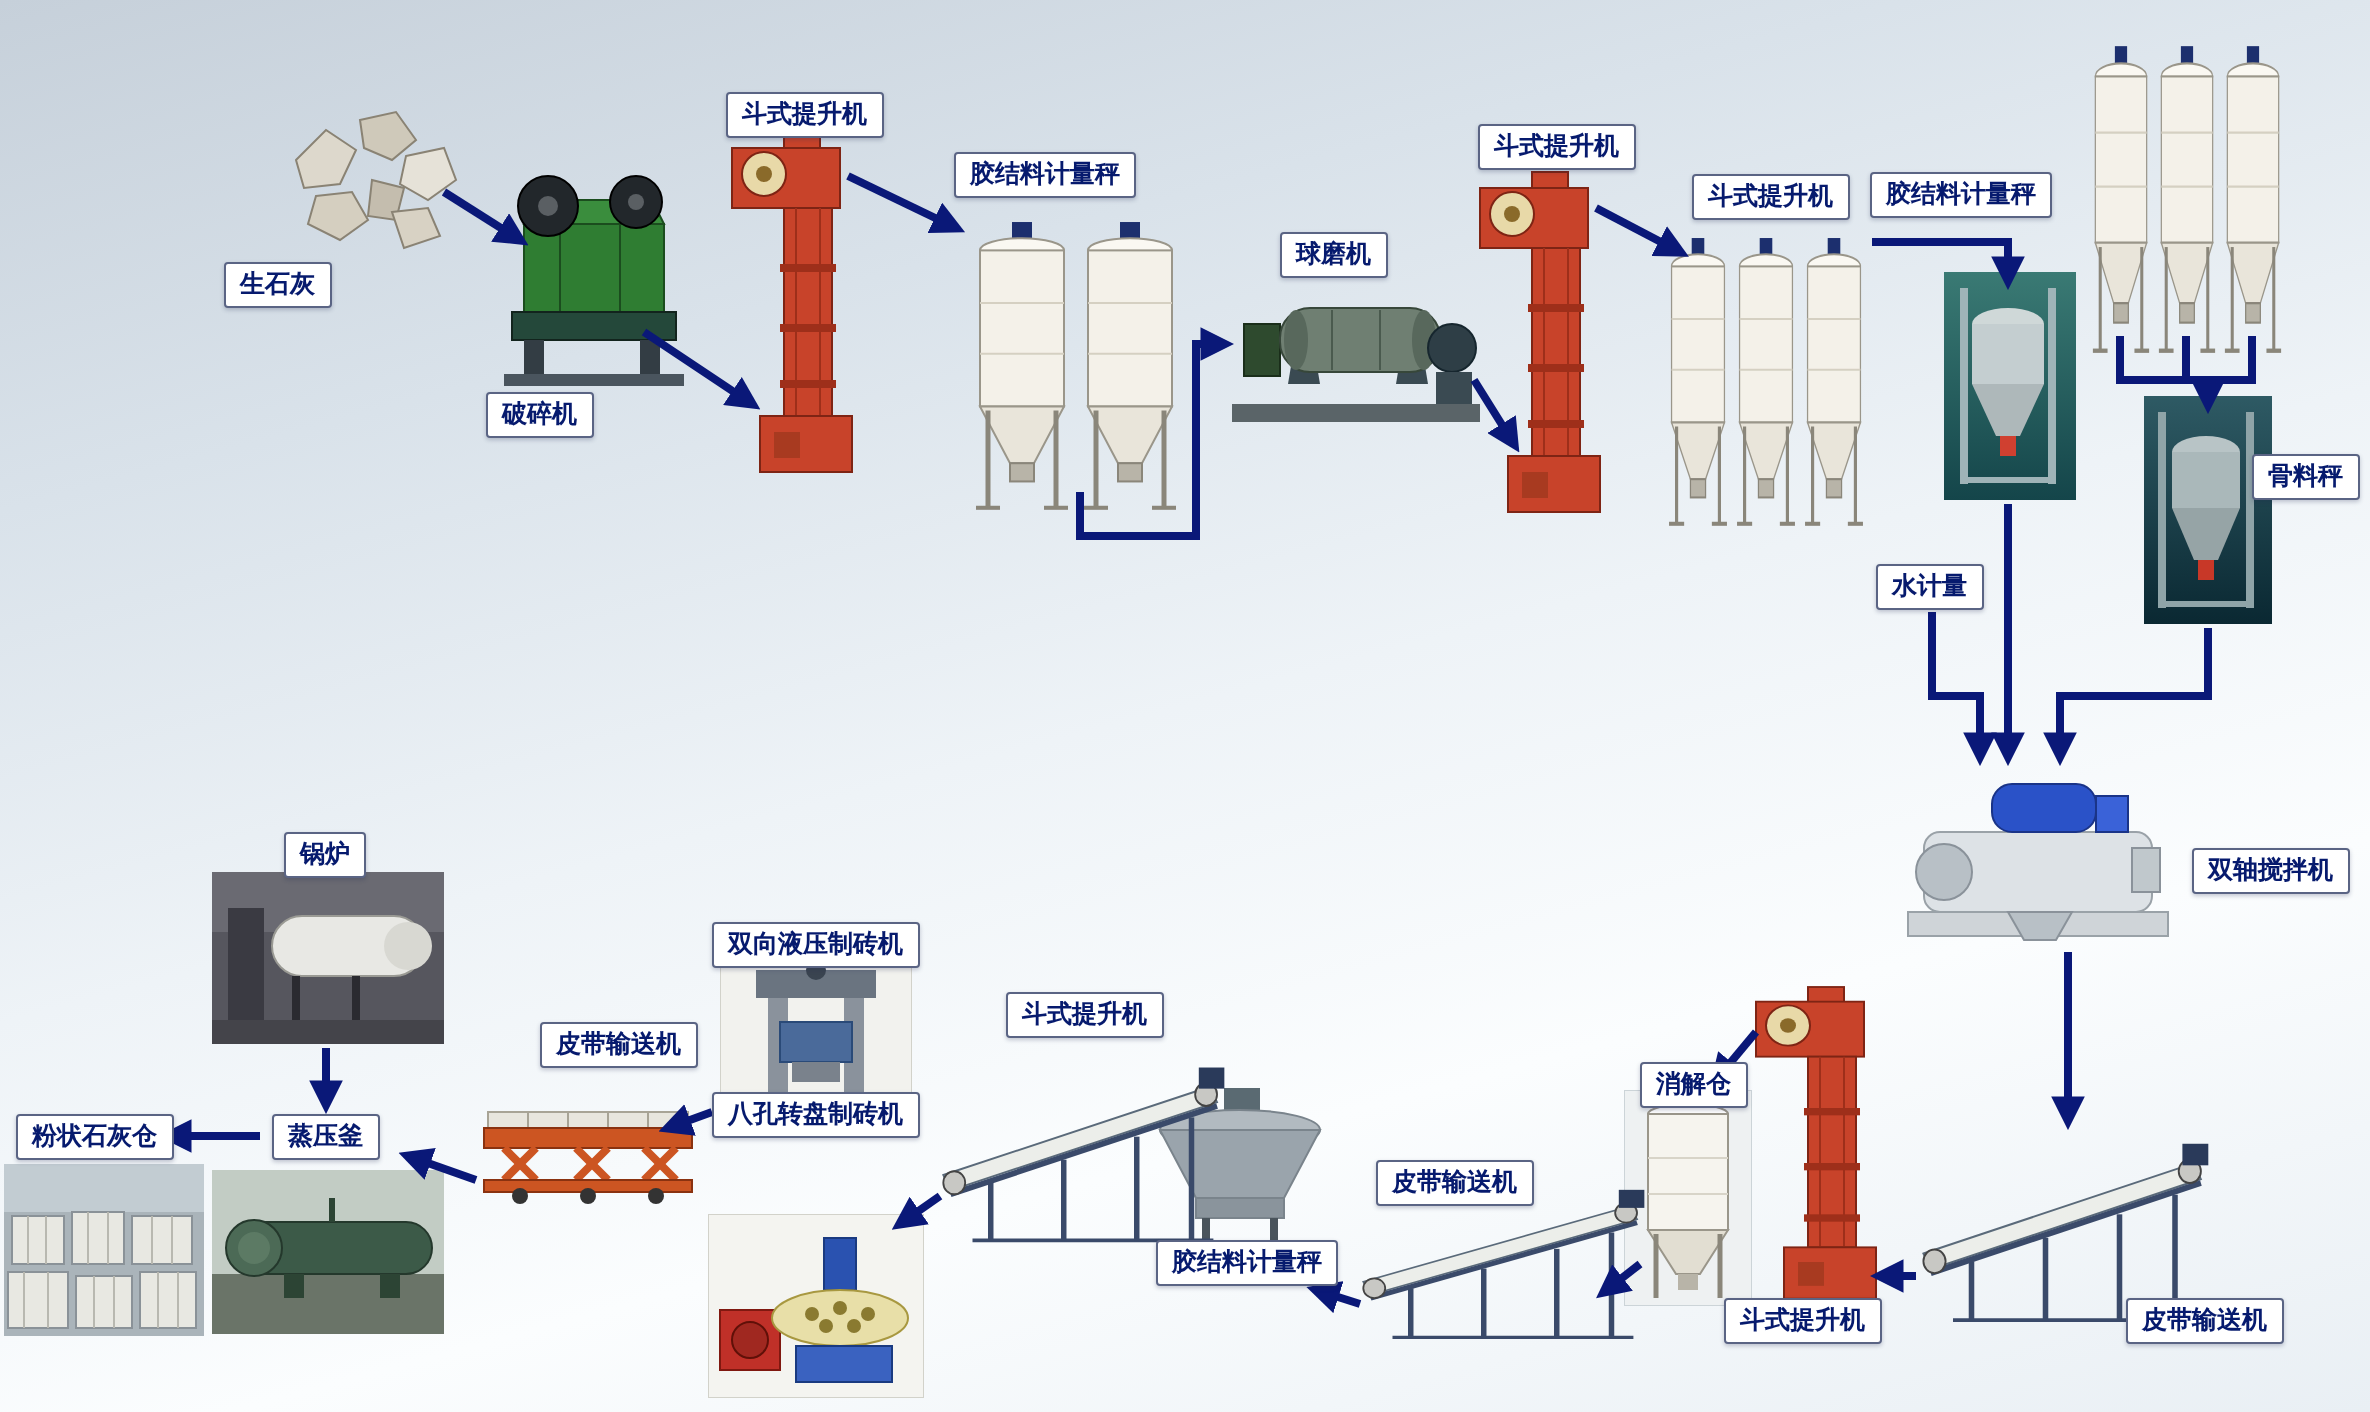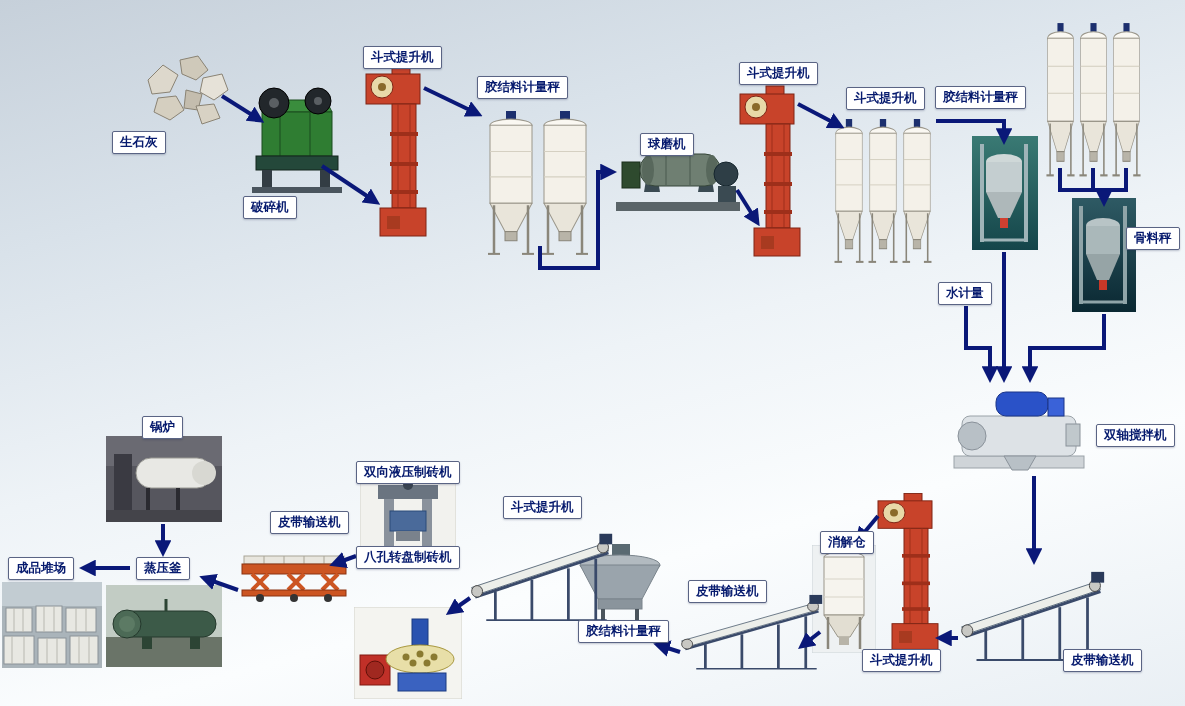--- a/index.html
+++ b/index.html
@@ -402,33 +402,33 @@
       <line x1="238" y1="590" x2="204" y2="578" marker-end="url(#arrowhead)"></line>
       <line x1="163" y1="524" x2="163" y2="552" marker-end="url(#arrowhead)"></line>
       <line x1="130" y1="568" x2="84" y2="568" marker-end="url(#arrowhead)"></line>
     </g>
   </svg>
 
   <div class="lbl" style="left:112px;top:131px">生石灰</div>
   <div class="lbl" style="left:243px;top:196px">破碎机</div>
   <div class="lbl" style="left:363px;top:46px">斗式提升机</div>
   <div class="lbl" style="left:477px;top:76px">胶结料计量秤</div>
-  <div class="lbl" style="left:640px;top:133px">球磨机</div>
+  <div class="lbl" style="left:640px;top:116px">球磨机</div>
   <div class="lbl" style="left:739px;top:62px">斗式提升机</div>
   <div class="lbl" style="left:846px;top:87px">斗式提升机</div>
   <div class="lbl" style="left:935px;top:86px">胶结料计量秤</div>
   <div class="lbl" style="left:1126px;top:227px">骨料秤</div>
   <div class="lbl" style="left:938px;top:282px">水计量</div>
   <div class="lbl" style="left:1096px;top:424px">双轴搅拌机</div>
   <div class="lbl" style="left:1063px;top:649px">皮带输送机</div>
   <div class="lbl" style="left:862px;top:649px">斗式提升机</div>
   <div class="lbl" style="left:820px;top:531px">消解仓</div>
   <div class="lbl" style="left:688px;top:580px">皮带输送机</div>
   <div class="lbl" style="left:578px;top:620px">胶结料计量秤</div>
   <div class="lbl" style="left:503px;top:496px">斗式提升机</div>
   <div class="lbl" style="left:356px;top:461px">双向液压制砖机</div>
   <div class="lbl" style="left:356px;top:546px">八孔转盘制砖机</div>
   <div class="lbl" style="left:270px;top:511px">皮带输送机</div>
   <div class="lbl" style="left:136px;top:557px">蒸压釜</div>
   <div class="lbl" style="left:142px;top:416px">锅炉</div>
-  <div class="lbl" style="left:8px;top:557px">成品堆场</div>
+  <div class="lbl" style="left:8px;top:557px">粉状石灰仓</div>
 
 </div>
 
 </body></html>

